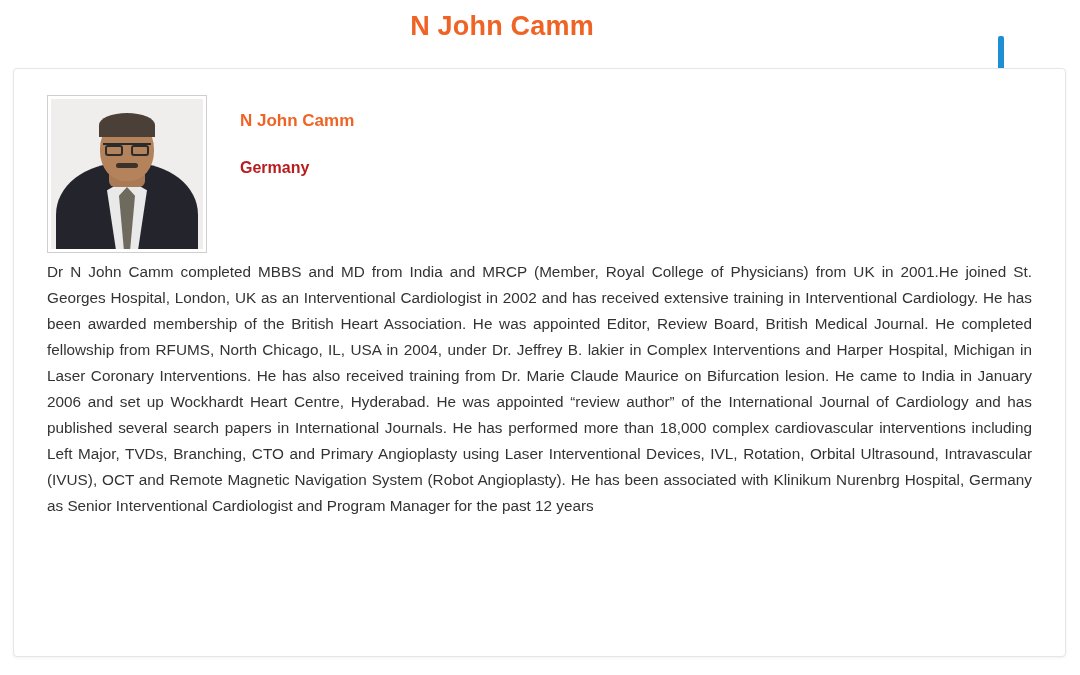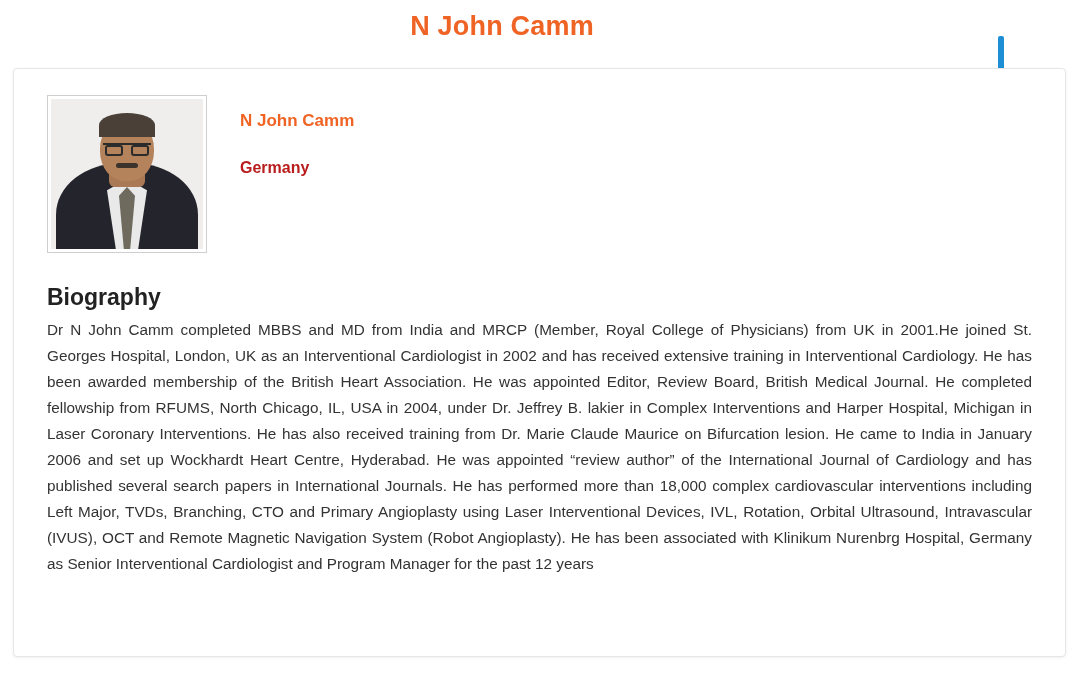--- a/index.html
+++ b/index.html
@@ -224,18 +224,17 @@
           <div class="mustache"></div>
         </div>
       </div>
 
       <div class="meta">
         <p class="meta-name">N John Camm</p>
         <p class="meta-country">Germany</p>
       </div>
     </div>
 
-    <h2 class="bio-heading">Biography</h2>
 
     <p class="bio-text">Dr N John Camm completed MBBS and MD from India and MRCP (Member, Royal College of Physicians) from UK in 2001.He joined St. Georges Hospital, London, UK as an Interventional Cardiologist in 2002 and has received extensive training in Interventional Cardiology. He has been awarded membership of the British Heart Association. He was appointed Editor, Review Board, British Medical Journal. He completed fellowship from RFUMS, North Chicago, IL, USA in 2004, under Dr. Jeffrey B. lakier in Complex Interventions and Harper Hospital, Michigan in Laser Coronary Interventions. He has also received training from Dr. Marie Claude Maurice on Bifurcation lesion. He came to India in January 2006 and set up Wockhardt Heart Centre, Hyderabad. He was appointed “review author” of the International Journal of Cardiology and has published several search papers in International Journals. He has performed more than 18,000 complex cardiovascular interventions including Left Major, TVDs, Branching, CTO and Primary Angioplasty using Laser Interventional Devices, IVL, Rotation, Orbital Ultrasound, Intravascular (IVUS), OCT and Remote Magnetic Navigation System (Robot Angioplasty). He has been associated with Klinikum Nurenbrg Hospital, Germany as Senior Interventional Cardiologist and Program Manager for the past 12 years</p>
 
   </div>
 </div>
 
 </body></html>

